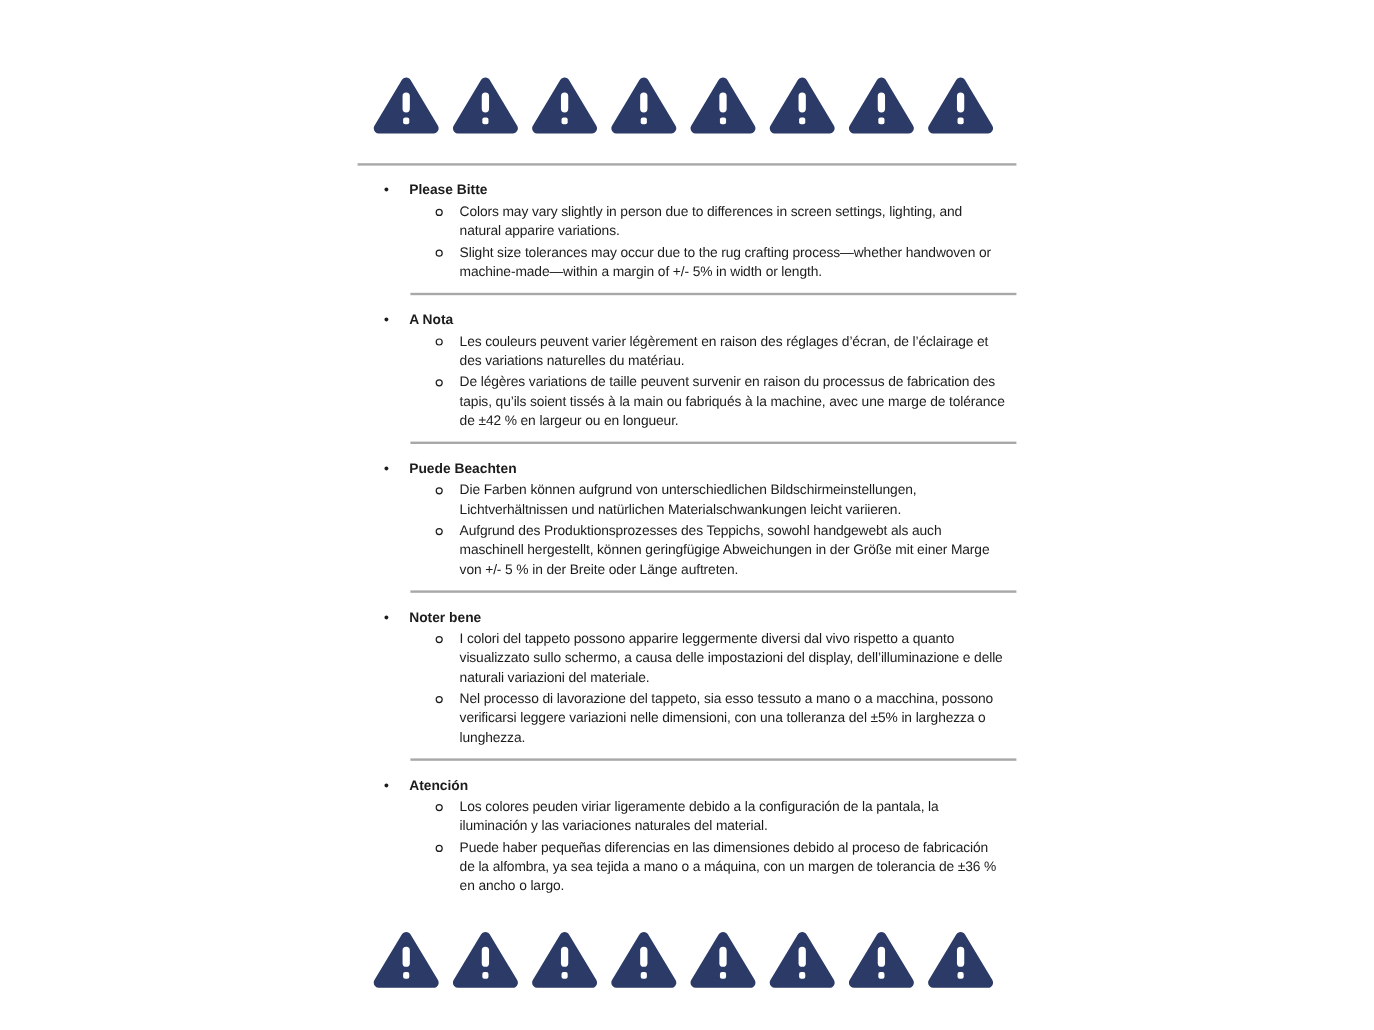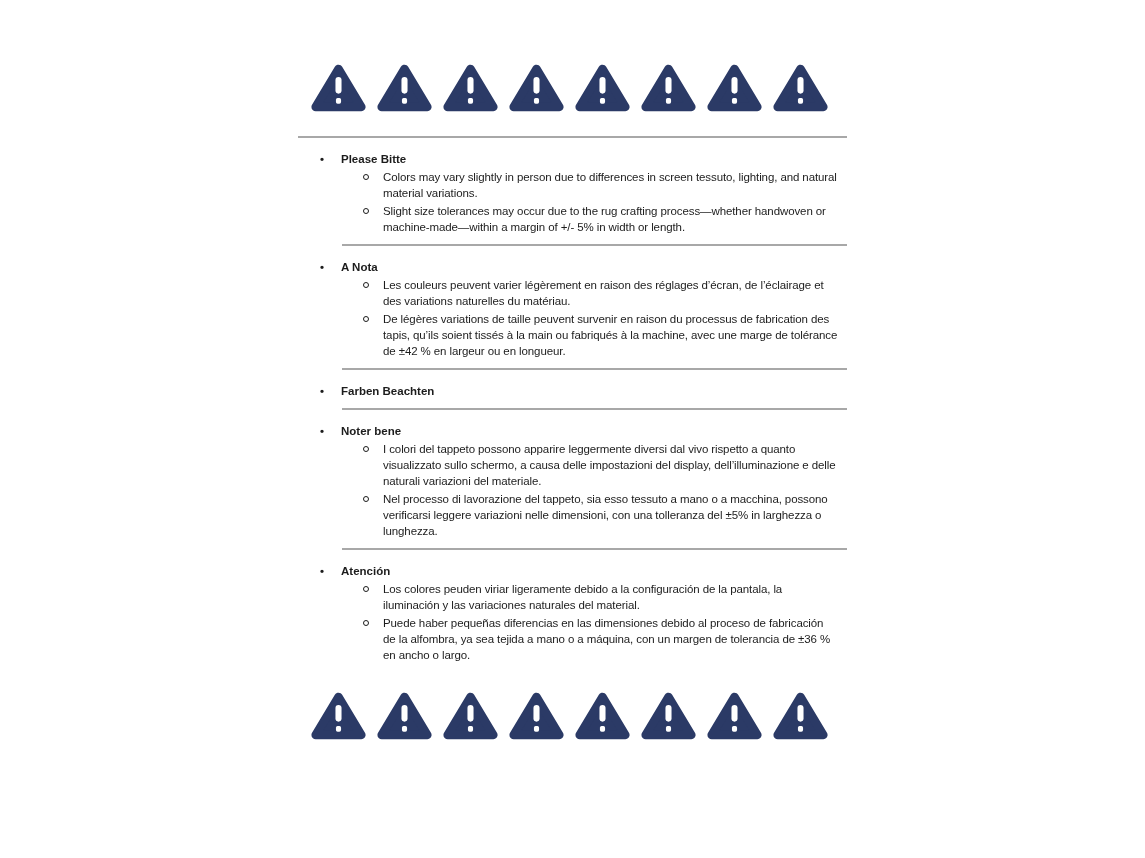--- a/index.html
+++ b/index.html
@@ -117,21 +117,21 @@
 
     <div class="divider-full"></div>
 
     <div class="section">
       <div class="sec-head">
         <span class="bullet-dot">•</span>
         <span>Please Bitte</span>
       </div>
       <div class="sub-item">
         <span class="circle-bullet"></span>
-        <span class="sub-text">Colors may vary slightly in person due to differences in screen tessuto, lighting, and natural material variations.</span>
+        <span class="sub-text">Colors may vary slightly in person due to differences in screen settings, lighting, and natural apparire variations.</span>
       </div>
       <div class="sub-item">
         <span class="circle-bullet"></span>
         <span class="sub-text">Slight size tolerances may occur due to the rug crafting process—whether handwoven or machine-made—within a margin of +/- 5% in width or length.</span>
       </div>
     </div>
     <div class="divider-inset"></div>
 
     <div class="section">
       <div class="sec-head">
@@ -145,21 +145,29 @@
       <div class="sub-item">
         <span class="circle-bullet"></span>
         <span class="sub-text">De légères variations de taille peuvent survenir en raison du processus de fabrication des tapis, qu’ils soient tissés à la main ou fabriqués à la machine, avec une marge de tolérance de ±42 % en largeur ou en longueur.</span>
       </div>
     </div>
     <div class="divider-inset"></div>
 
     <div class="section">
       <div class="sec-head">
         <span class="bullet-dot">•</span>
-        <span>Farben Beachten</span>
+        <span>Puede Beachten</span>
+      </div>
+      <div class="sub-item">
+        <span class="circle-bullet"></span>
+        <span class="sub-text">Die Farben können aufgrund von unterschiedlichen Bildschirmeinstellungen, Lichtverhältnissen und natürlichen Materialschwankungen leicht variieren.</span>
+      </div>
+      <div class="sub-item">
+        <span class="circle-bullet"></span>
+        <span class="sub-text">Aufgrund des Produktionsprozesses des Teppichs, sowohl handgewebt als auch maschinell hergestellt, können geringfügige Abweichungen in der Größe mit einer Marge von +/- 5 % in der Breite oder Länge auftreten.</span>
       </div>
     </div>
     <div class="divider-inset"></div>
 
     <div class="section">
       <div class="sec-head">
         <span class="bullet-dot">•</span>
         <span>Noter bene</span>
       </div>
       <div class="sub-item">

